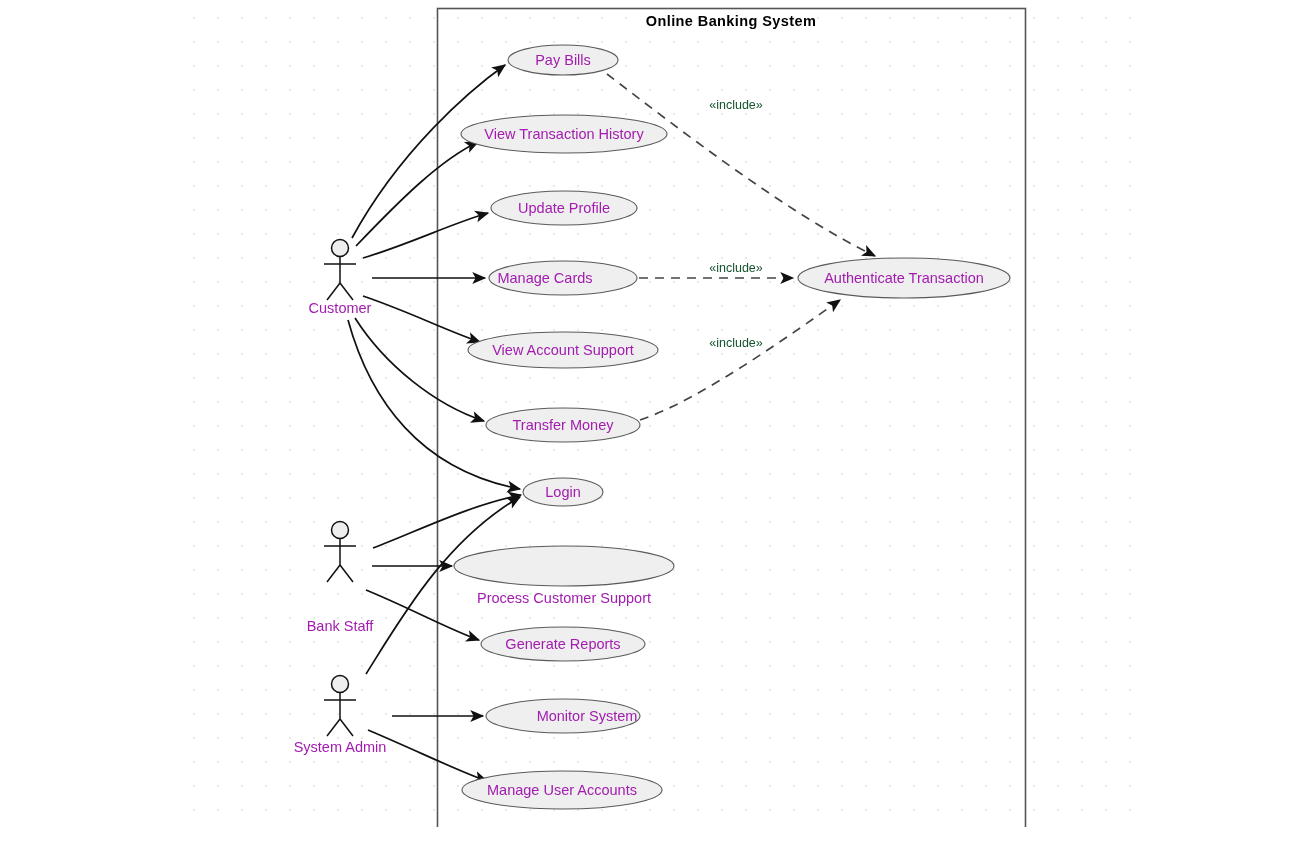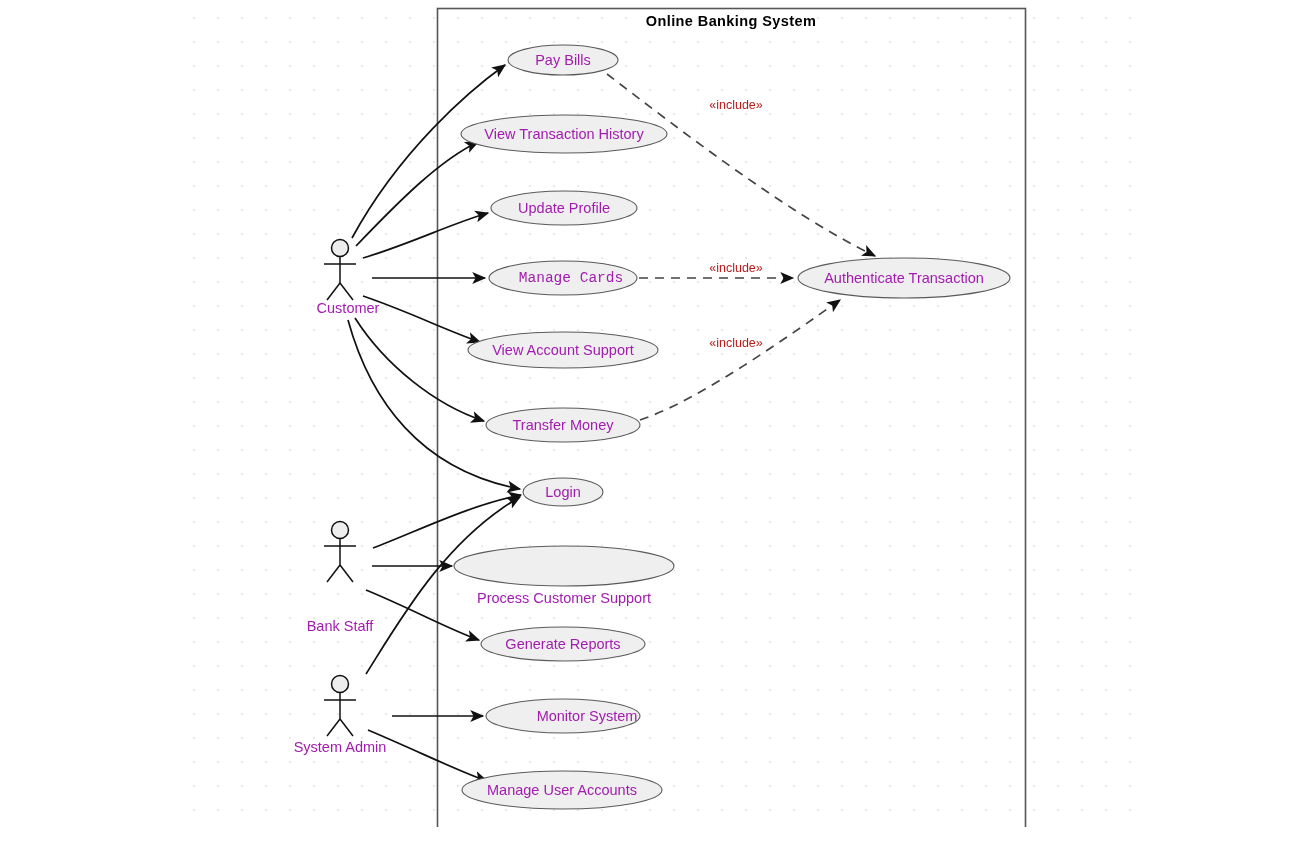--- a/index.html
+++ b/index.html
@@ -41,21 +41,21 @@
     font-size: 14.5px;
     transform: translate(-50%, -50%);
   }
   .actor-label {
     font-size: 14.5px;
     transform: translate(-50%, -50%);
   }
   .include-label {
     font-size: 12.5px;
     transform: translate(-50%, -50%);
-    color: #b91c1c;
+    color: #14532d;
   }
   .system-title {
     font-size: 14.5px;
     font-weight: bold;
     letter-spacing: 0.4px;
     transform: translate(-50%, -50%);
     color: #000;
   }
 </style>
 </head>
@@ -138,27 +138,27 @@
   </svg>
 
   <div id="labels-layer">
       <div class="system-title" style="left: 731px; top: 21px;">Online Banking System</div>
       <div class="include-label" style="left: 736px; top: 105px;">«include»</div>
       <div class="include-label" style="left: 736px; top: 268px;">«include»</div>
       <div class="include-label" style="left: 736px; top: 343px;">«include»</div>
       <div class="uc-label" style="left: 563px; top: 60px;">Pay Bills</div>
       <div class="uc-label" style="left: 564px; top: 134px;">View Transaction History</div>
       <div class="uc-label" style="left: 564px; top: 208px; text-align: right;">Update Profile</div>
-      <div class="uc-label" style="left: 571px; top: 278px; font-family: Liberation Mono, monospace;">Manage Cards</div>
+      <div class="uc-label" style="left: 545px; top: 278px;">Manage Cards</div>
       <div class="uc-label" style="left: 563px; top: 350px;">View Account Support</div>
       <div class="uc-label" style="left: 563px; top: 425px;">Transfer Money</div>
       <div class="uc-label" style="left: 563px; top: 492px;">Login</div>
       <div class="uc-label" style="left: 564px; top: 598px;">Process Customer Support</div>
       <div class="uc-label" style="left: 563px; top: 644px;">Generate Reports</div>
       <div class="uc-label" style="left: 563px; top: 716px; padding-left: 48px;">Monitor System</div>
       <div class="uc-label" style="left: 562px; top: 790px;">Manage User Accounts</div>
       <div class="uc-label" style="left: 904px; top: 278px;">Authenticate Transaction</div>
-      <div class="actor-label" style="left: 340px; top: 308px; margin-left: 8px;">Customer</div>
+      <div class="actor-label" style="left: 340px; top: 308px;">Customer</div>
       <div class="actor-label" style="left: 340px; top: 598px; margin-top: 28px;">Bank Staff</div>
       <div class="actor-label" style="left: 340px; top: 747px;">System Admin</div>
     </div>
 
 </div>
 
 </body></html>

